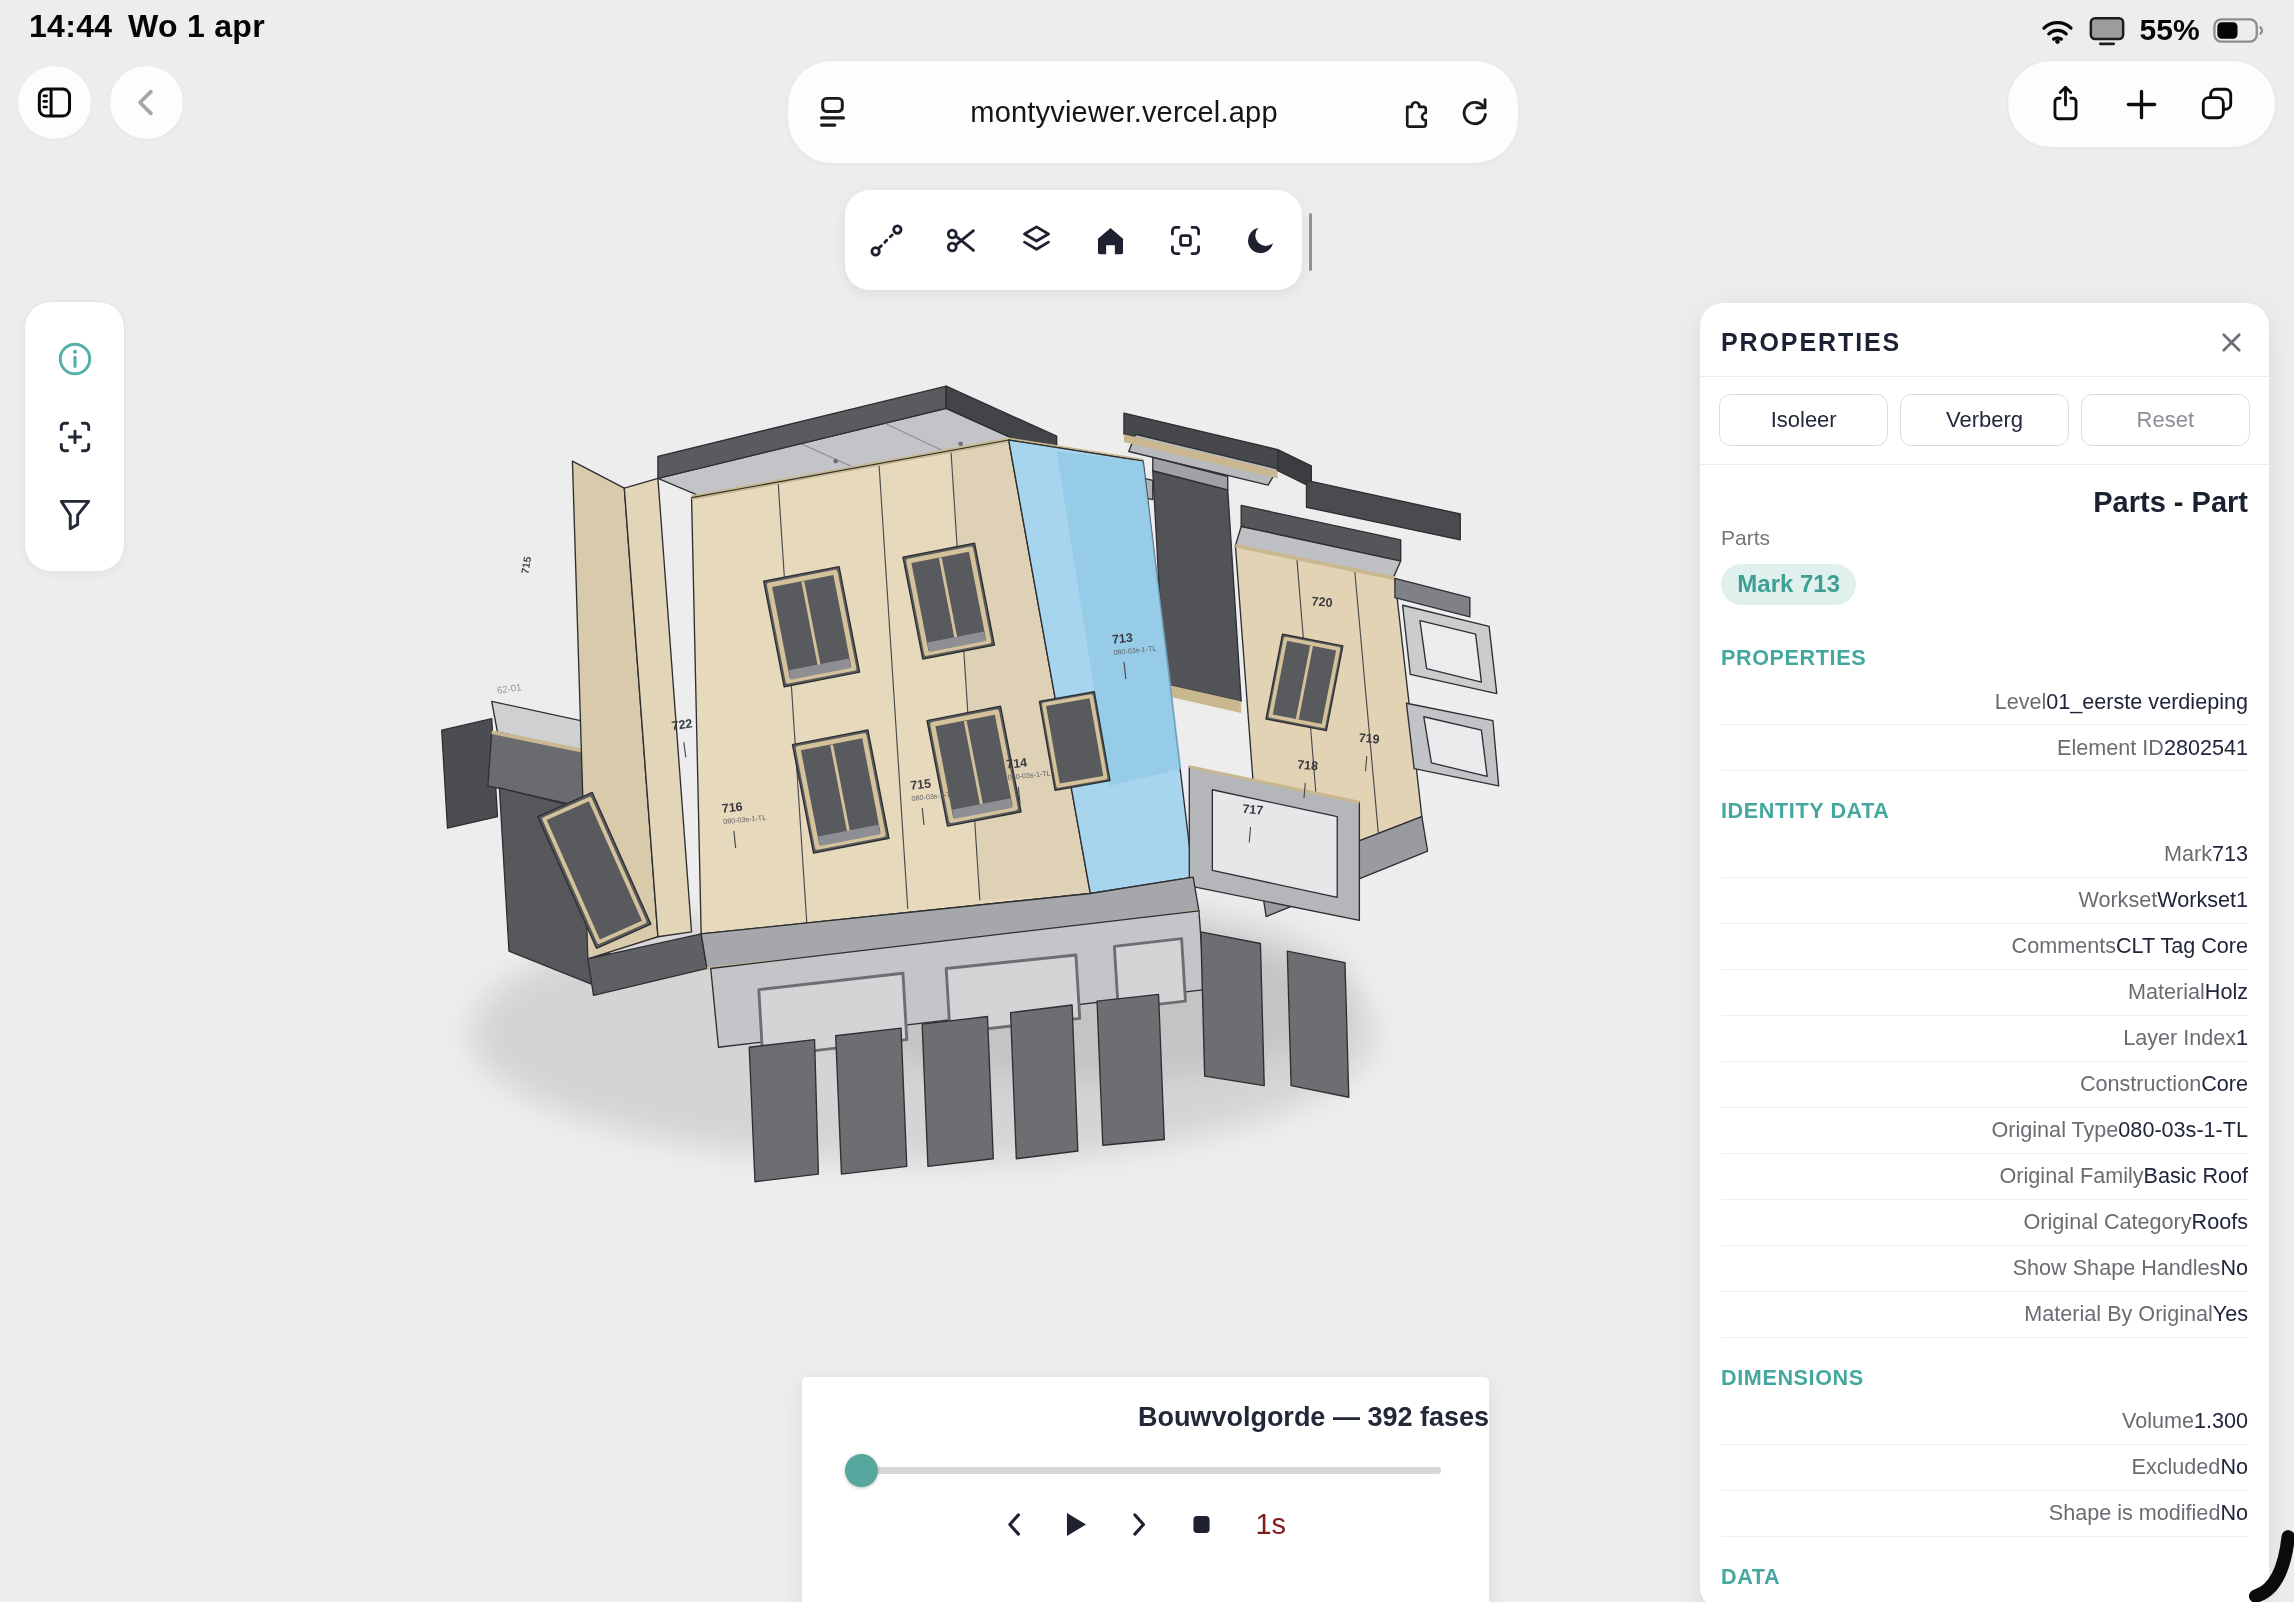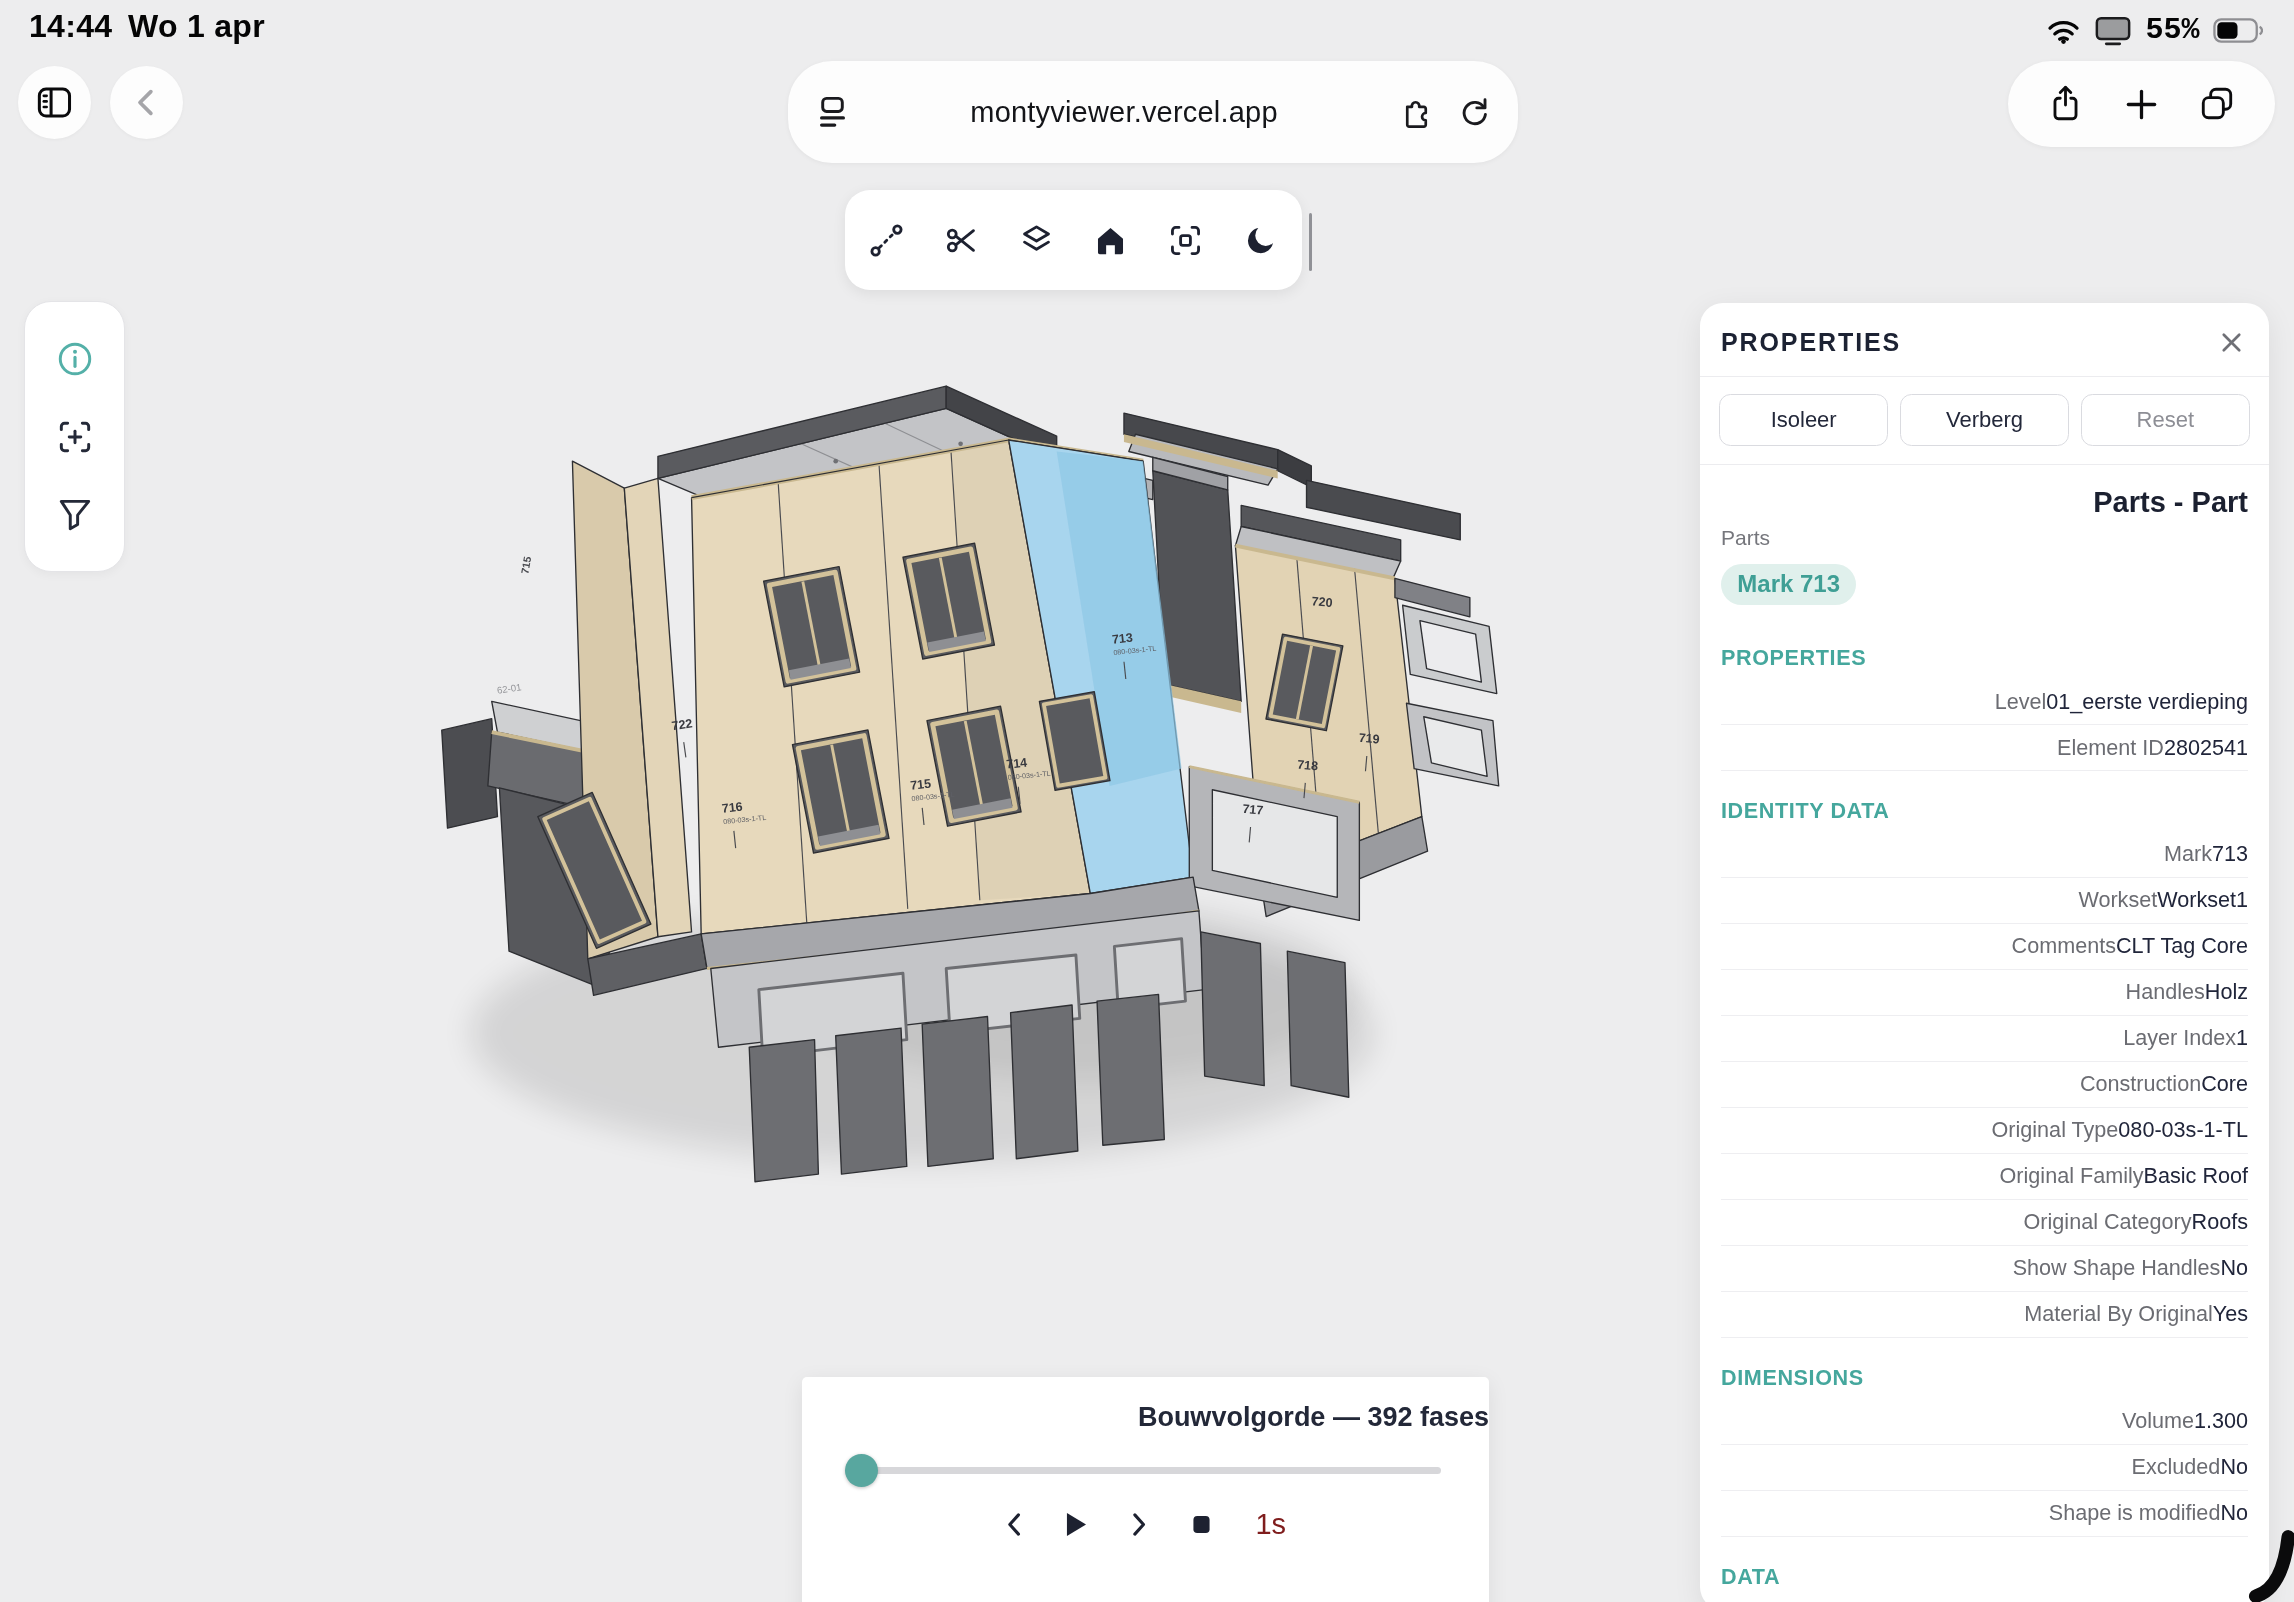--- a/index.html
+++ b/index.html
@@ -7,21 +7,21 @@
   body {
     font-family:"Liberation Sans","DejaVu Sans",sans-serif;
     background:#ededee; color:#1d2130; overflow:hidden; position:relative;
   }
   .abs { position:absolute; }
 
   
   .status-text { font-size:32px; font-weight:700; color:#050505; letter-spacing:0.3px; }
   .status-date { font-weight:600; }
   .status-right { top:13.4px; right:31px; display:flex; align-items:center; gap:13.4px; }
-  .pct { font-size:30px; font-weight:600; color:#050505;font-family:Liberation Mono, monospace; }
+  .pct { font-size:30px; font-weight:600; color:#050505; }
 
   
   .circle-btn {
     width:73px; height:73px; border-radius:50%; background:#fdfdfd;
     display:flex; align-items:center; justify-content:center;
     box-shadow:0 1px 3.8px rgba(0,0,0,.04);
   }
   .pill {
     background:#fdfdfd; border-radius:44px; box-shadow:0 1px 4.8px rgba(0,0,0,.05);
     display:flex; align-items:center;
@@ -495,21 +495,21 @@
     </div>
     <div class="prow">
       <span class="plabel">Workset</span>
       <span class="pvalue">Workset1</span>
     </div>
     <div class="prow">
       <span class="plabel">Comments</span>
       <span class="pvalue">CLT Tag Core</span>
     </div>
     <div class="prow">
-      <span class="plabel">Handles</span>
+      <span class="plabel">Material</span>
       <span class="pvalue">Holz</span>
     </div>
     <div class="prow">
       <span class="plabel">Layer Index</span>
       <span class="pvalue">1</span>
     </div>
     <div class="prow">
       <span class="plabel">Construction</span>
       <span class="pvalue">Core</span>
     </div>

